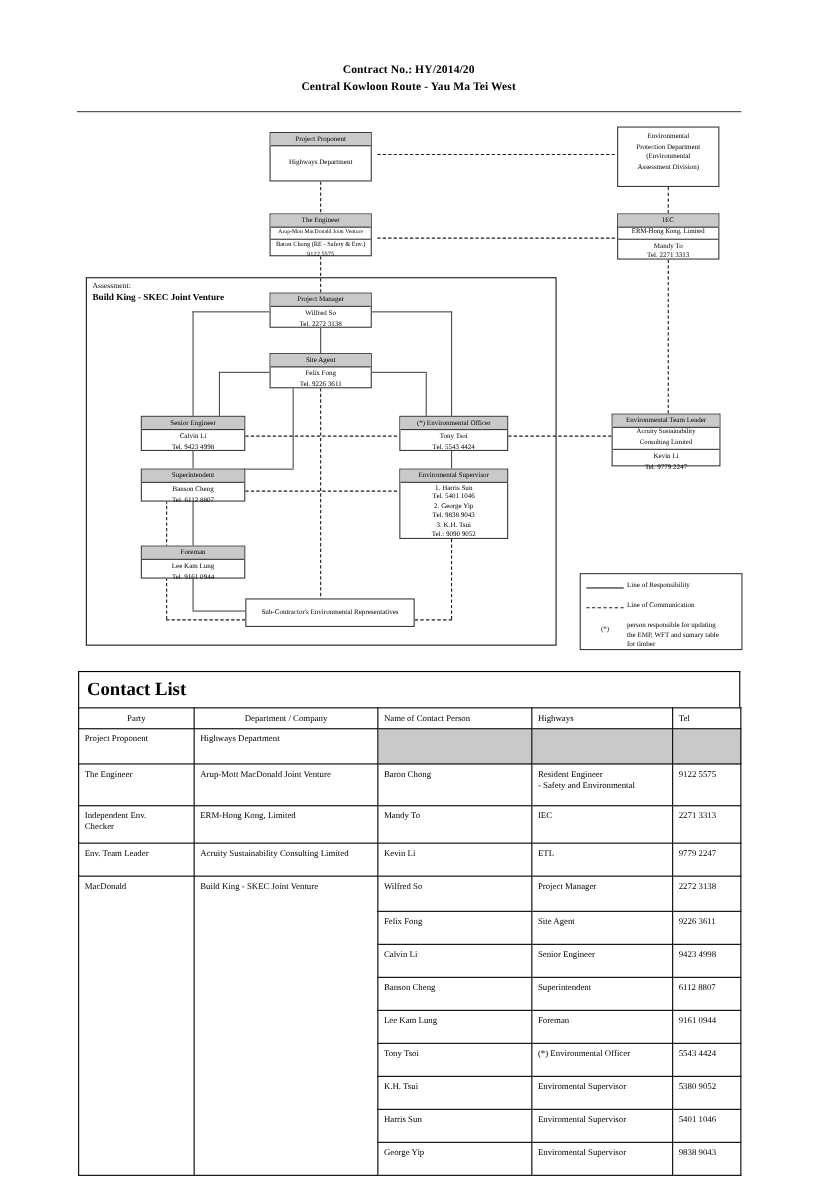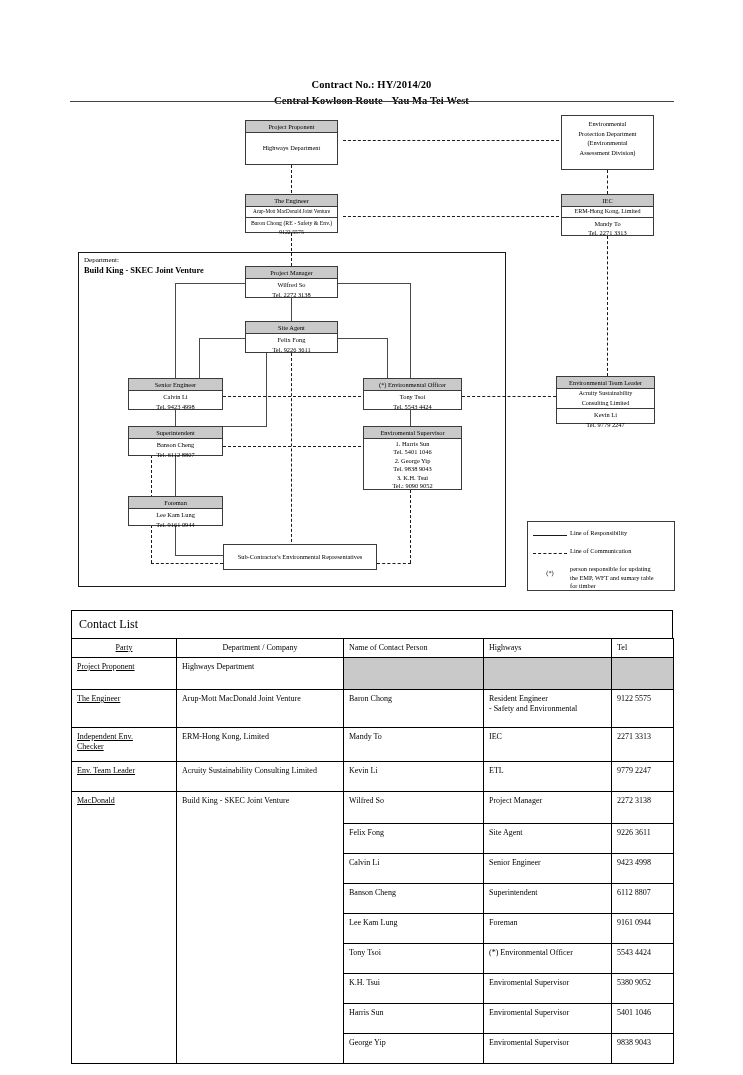--- a/index.html
+++ b/index.html
@@ -15,21 +15,20 @@
     color: #000;
     overflow: hidden;
   }
 
   
   #title-block {
     position: absolute;
     left: 0; top: 56px;
     width: 743px;
     text-align: center;
-    margin-top: 21px;
   }
   #title-block .tline {
     font-size: 10.5px;
     font-weight: bold;
     line-height: 16px;
     letter-spacing: .1px;
   }
   #title-rule {
     position: absolute;
     left: 70px; top: 101px;
@@ -159,22 +158,22 @@
 
   
   #contact-wrap {
     position: absolute;
     left: 71px; top: 610px;
     width: 602px;
   }
   #contact-title {
     border: 1.4px solid #000;
     border-bottom: none;
-    font-size: 12px;
-    font-weight: normal;
+    font-size: 17px;
+    font-weight: bold;
     padding: 6px 7px 6px;
     box-sizing: border-box;
   }
   table.ct {
     border-collapse: collapse;
     width: 602px;
     table-layout: fixed;
   }
   table.ct td, table.ct th {
     border: 1px solid #000;
@@ -187,38 +186,38 @@
     box-sizing: border-box;
   }
   table.ct th.c0, table.ct th.c1 { text-align: center; }
   table.ct td.gray { background: #c9c9c9; }
   table.ct td .sl { display: block; }
   .c0 { width: 105px; }
   .c1 { width: 167px; }
   .c2 { width: 140px; }
   .c3 { width: 128px; }
   .c4 { width: 62px; }
-  .outer-l { border-left-width: 1.4px !important; text-decoration: underline; }
+  .outer-l { border-left-width: 1.4px !important; }
   .outer-r { border-right-width: 1.4px !important; }
   .outer-b { border-bottom-width: 1.4px !important; }
 </style>
 </head>
 <body>
 
 <div id="title-block">
   <div class="tline">Contract No.: HY/2014/20</div>
   <div class="tline">Central Kowloon Route - Yau Ma Tei West</div>
 </div>
 <div id="title-rule"></div>
 
 <div id="chart">
 
   <div id="contractor-frame"></div>
   <div id="contractor-label">
-    <div class="l1">Department:</div>
+    <div class="l1">Assessment:</div>
     <div class="l2">Build King - SKEC Joint Venture</div>
   </div>
 
   <div class="dash-v" style="left:291px; top:165px; height:28px;"></div>
 
   <div class="dash-h" style="left:343px; top:140px; width:216px;"></div>
 
   <div class="dash-v" style="left:607px; top:170px; height:24px;"></div>
 
   <div class="dash-h" style="left:343px; top:216px; width:216px;"></div>

